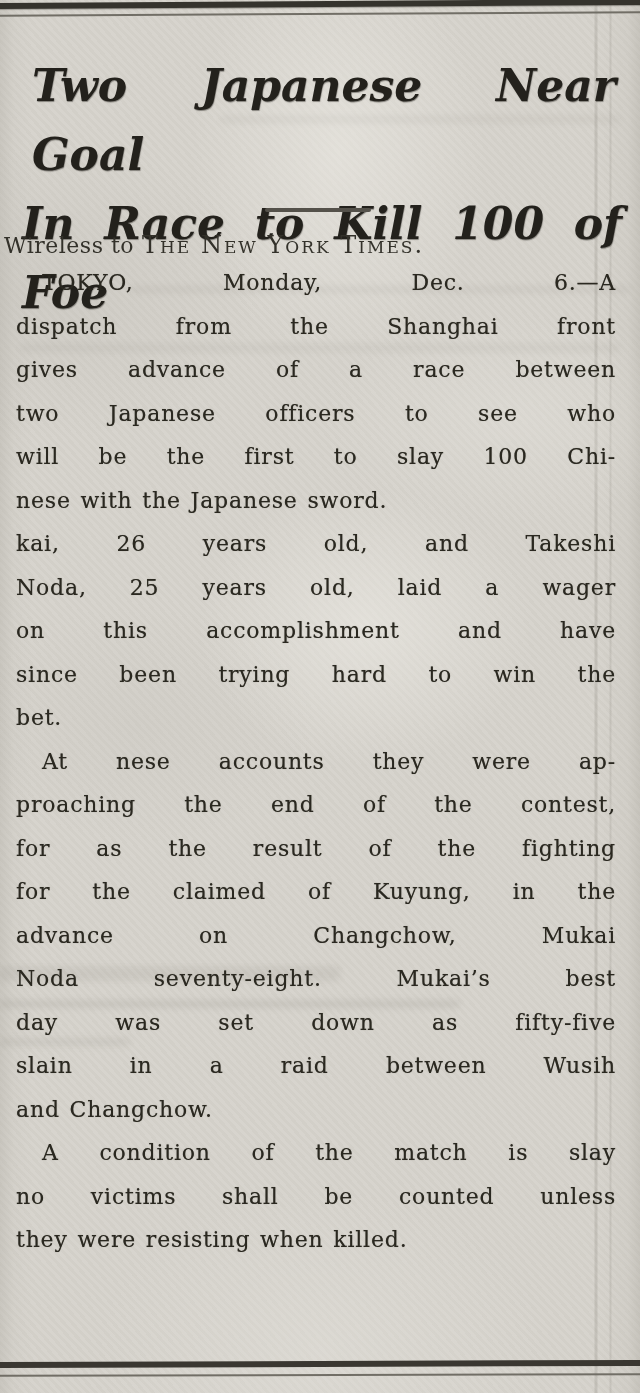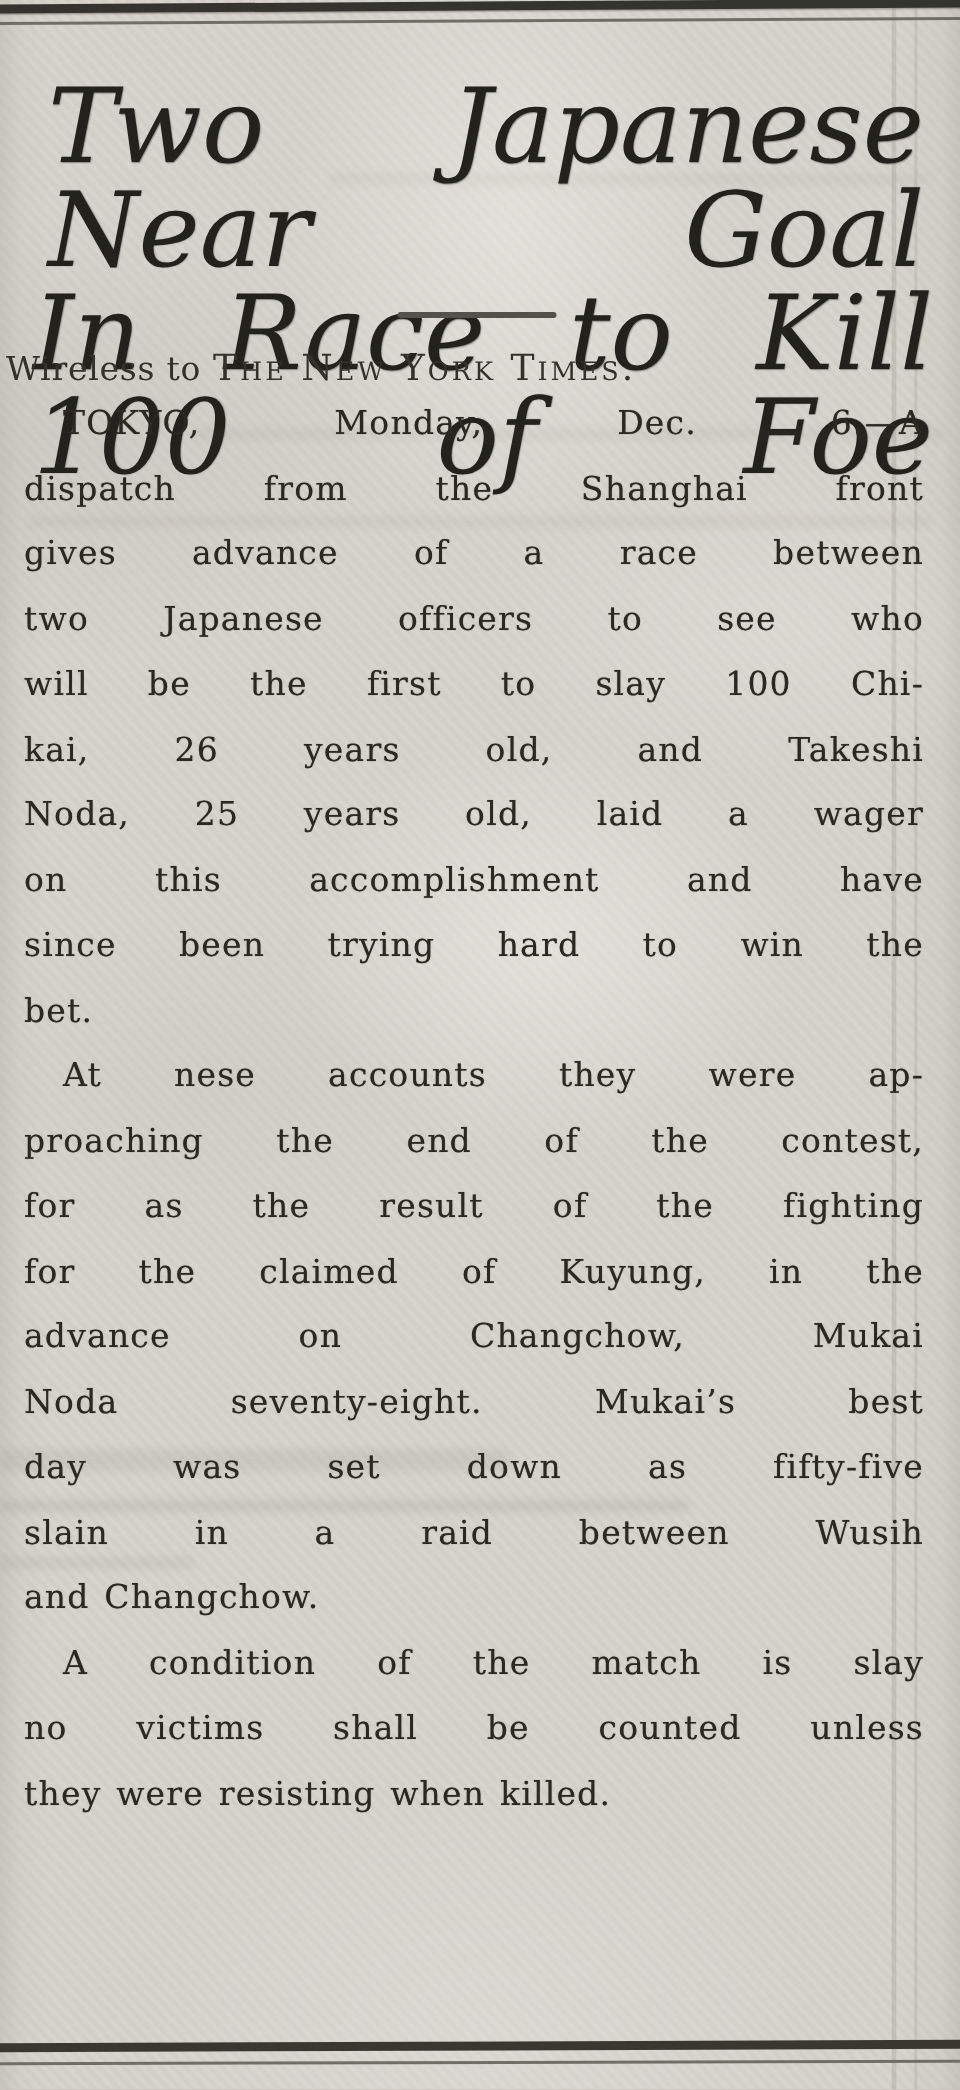--- a/index.html
+++ b/index.html
@@ -31,22 +31,22 @@
   .rule { position: absolute; left: -4px; right: -4px; }
   .rule-top-thick   { top: 1px;    height: 6px; background: #35332d; transform: rotate(-0.35deg); box-shadow: 0 1px 1px rgba(60,58,52,0.35); }
   .rule-top-thin    { top: 13px;   height: 2px; background: #716e66; transform: rotate(-0.3deg); }
   .rule-bottom-thick{ top: 1361px; height: 6px; background: #3a3731; transform: rotate(-0.2deg); }
   .rule-bottom-thin { top: 1374px; height: 2px; background: #716e66; transform: rotate(-0.15deg); }
 
   
   .headline {
     position: absolute; top: 51px; left: 0; right: 0; margin: 0;
     padding: 0 18px 0 22px;
-    font-size: 69px; line-height: 69px;
-    font-weight: normal; font-style: italic;
+    font-size: 44px; line-height: 69px;
+    font-weight: bold; font-style: italic;
     color: #23211c;
     text-shadow: 0.5px 0.5px 0.9px rgba(35,33,28,0.45);
   }
   .hl-line { text-align: justify; text-align-last: justify; }
   .hl-line.hl-1 { padding: 0 6px 0 10px; }
 
   
   .byline-divider {
     position: absolute; top: 208px; left: 265px;
     width: 106px; height: 4px; background: #54514a;
@@ -109,20 +109,21 @@
   <div class="ghost g4"></div>
   <div class="ghost g5"></div>
 
   <div class="article-body">
 
     <div class="bline first">TOKYO, Monday, Dec. 6.—A</div>
     <div class="bline">dispatch from the Shanghai front</div>
     <div class="bline">gives advance of a race between</div>
     <div class="bline">two Japanese officers to see who</div>
     <div class="bline">will be the first to slay 100 Chi-</div>
+    <div class="bline last">nese with the Japanese sword.</div>
 
     <div class="bline">kai, 26 years old, and Takeshi</div>
     <div class="bline">Noda, 25 years old, laid a wager</div>
     <div class="bline">on this accomplishment and have</div>
     <div class="bline">since been trying hard to win the</div>
     <div class="bline last">bet.</div>
 
     <div class="bline first">At nese accounts they were ap-</div>
     <div class="bline">proaching the end of the contest,</div>
     <div class="bline">for as the result of the fighting</div>

